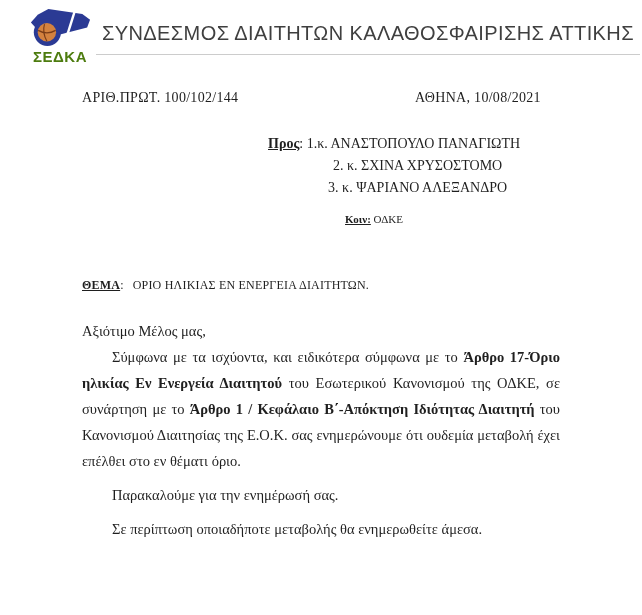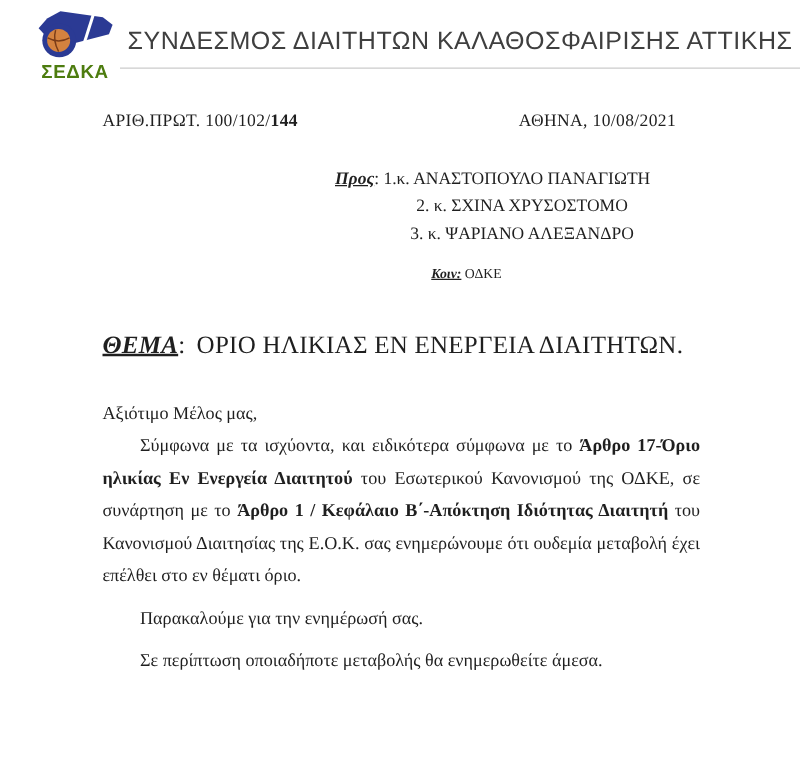--- a/index.html
+++ b/index.html
@@ -29,28 +29,28 @@
     font-size:20px;letter-spacing:0.4px;
     color:#3f3f3f;
     border-bottom:1px solid #cccccc;
     padding:0 6px 9px 6px;
     white-space:nowrap;
   }
   
   .meta{position:absolute;top:90px;left:0;right:0;font-size:14px;letter-spacing:0.3px;}
   .protocol{position:absolute;left:82px;top:0;}
   .city-date{position:absolute;left:415px;top:0;}
-  .bold{font-weight:bold;}
+  .bold{font-weight:normal;}
   
   .recipients{position:absolute;top:133px;left:268px;font-size:14px;line-height:22px;}
-  .label-u{font-weight:bold;text-decoration:underline;font-style:italic;}
+  .label-u{font-weight:bold;text-decoration:underline;}
   .to-line-indent{padding-left:47px;text-align:center;}
   .cc{position:absolute;top:213px;left:345px;font-size:11px;}
   
-  .subject{position:absolute;top:265px;left:82px;font-size:20px;letter-spacing:0.2px;}
+  .subject{position:absolute;top:278px;left:82px;font-size:12px;letter-spacing:0.2px;}
   .subject-text{padding-left:9px;}
   
   .body-block{
     position:absolute;top:318px;left:82px;width:478px;
     font-size:14.5px;line-height:26px;
   }
   .body-block p{margin:0;}
   .p-indent{text-indent:30px;}
   .p-justify{text-align:justify;}
   .p-gap{margin-top:8px !important;}

